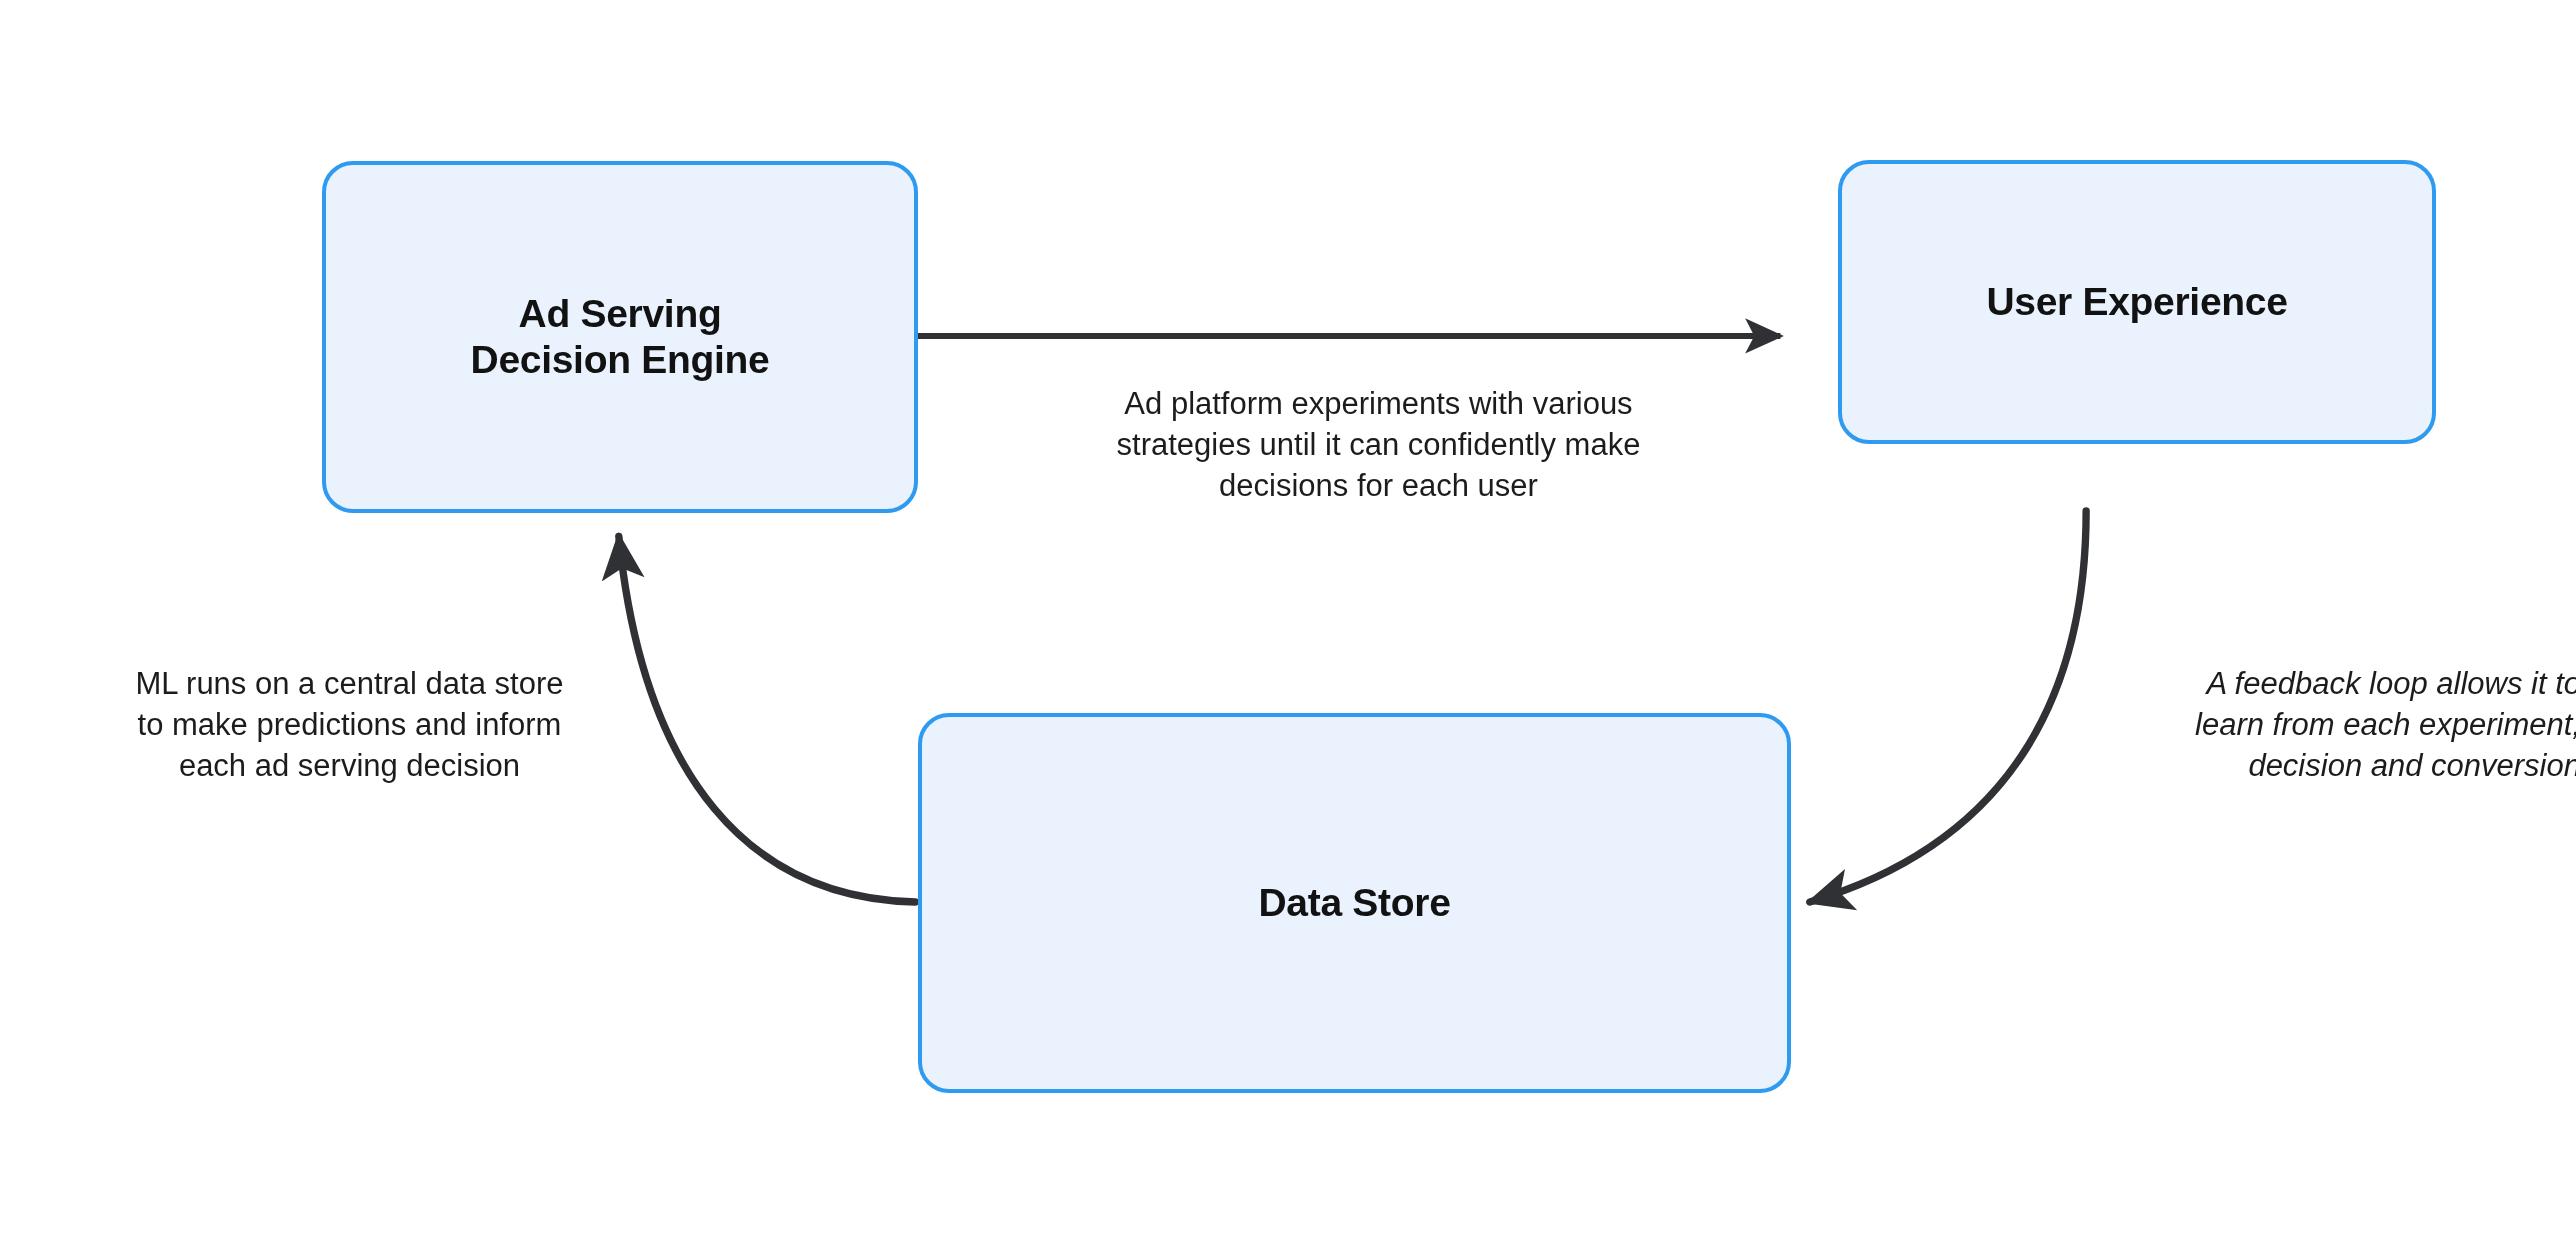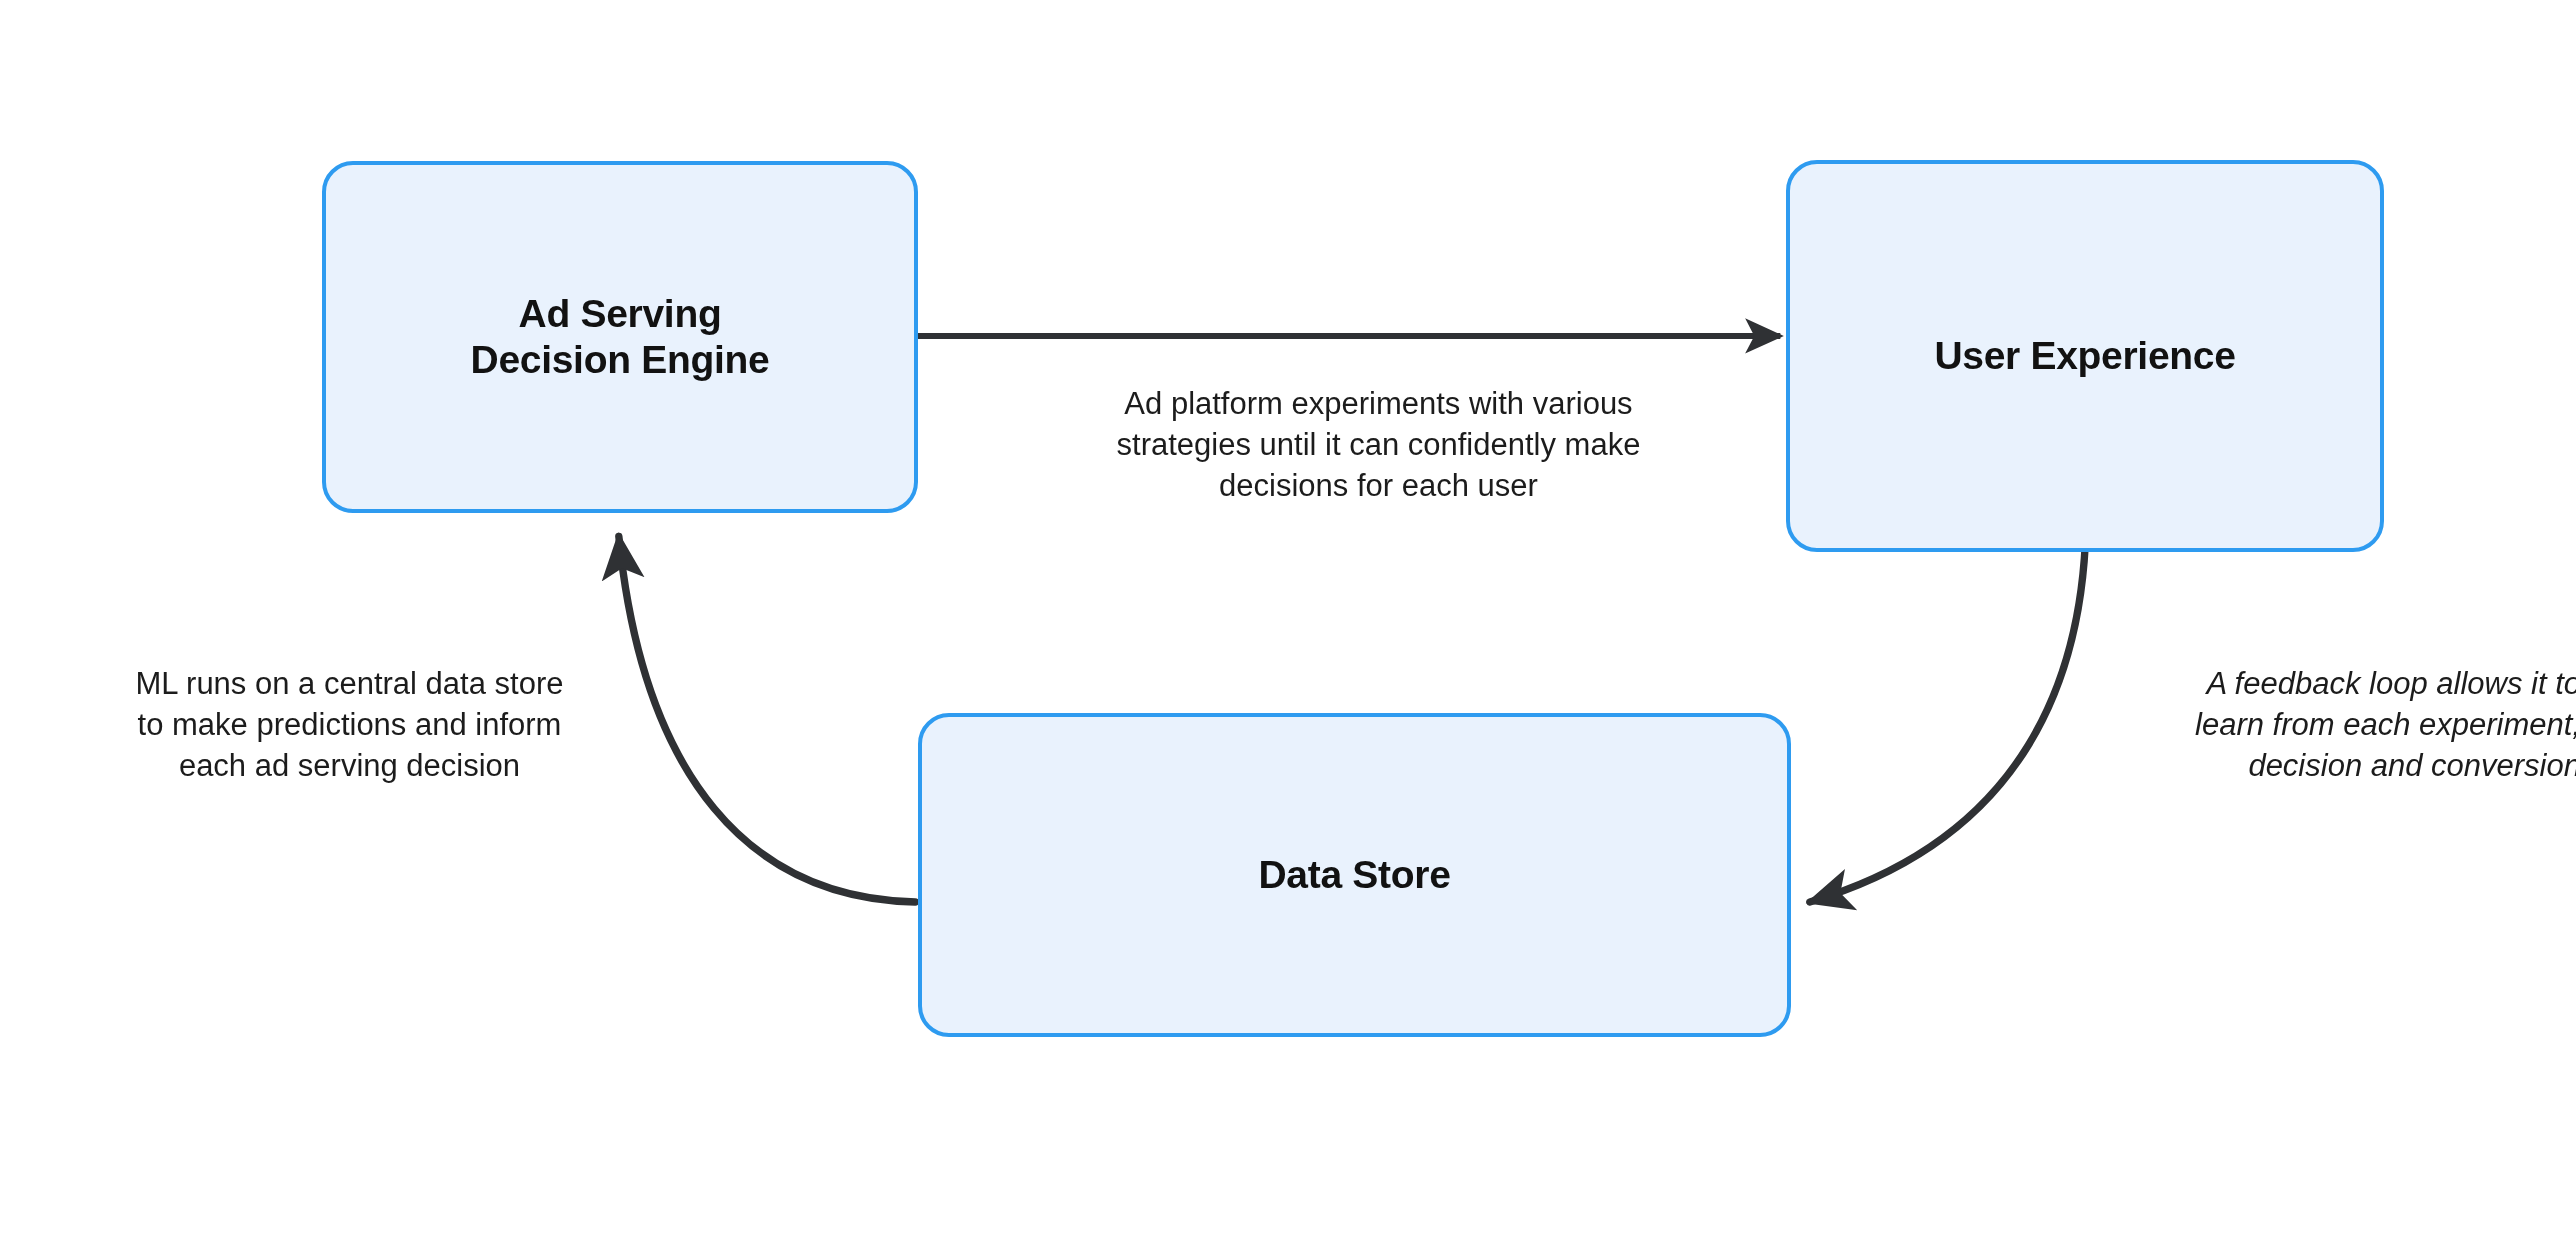--- a/index.html
+++ b/index.html
@@ -57,30 +57,30 @@
     letter-spacing: -0.3px;
     color: #121212;
   }
   #node-ad-serving {
     left: 283px;
     top: 161px;
     width: 596px;
     height: 352px;
   }
   #node-user-experience {
-    left: 1747px;
+    left: 1799px;
     top: 160px;
     width: 598px;
-    height: 392px;
+    height: 284px;
   }
   #node-data-store {
     left: 879px;
     top: 713px;
     width: 873px;
-    height: 324px;
+    height: 380px;
   }
   .edge-label {
     position: absolute;
     font-size: 31px;
     line-height: 1.32;
     color: #1c1c1c;
     white-space: pre-line;
   }
   #label-experiments {
     left: 1004px;

